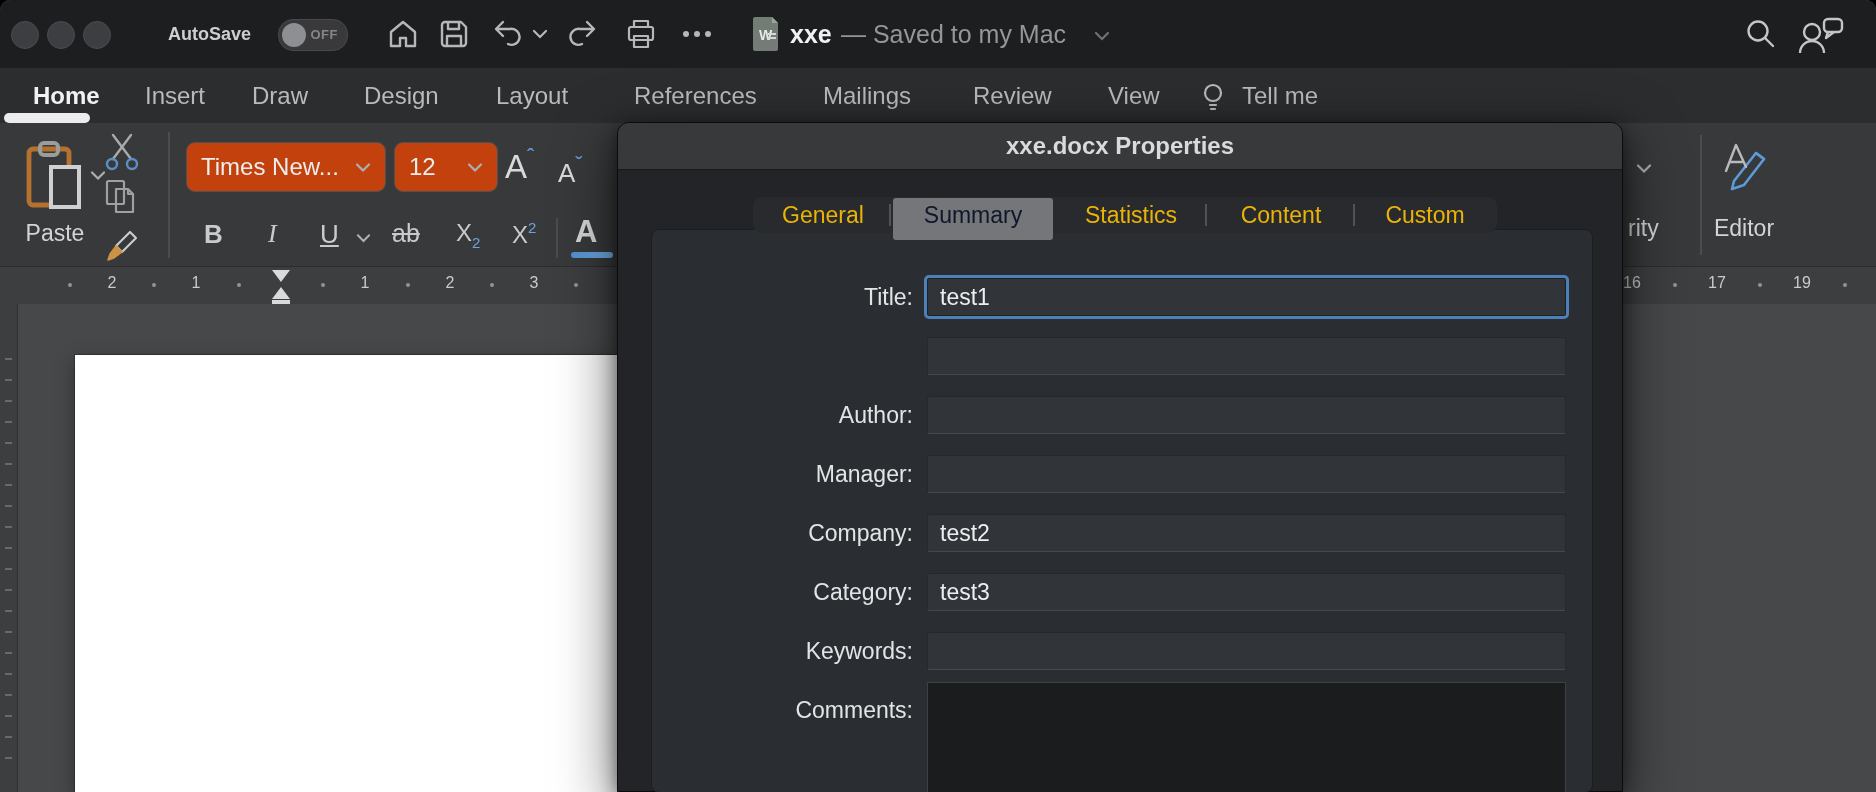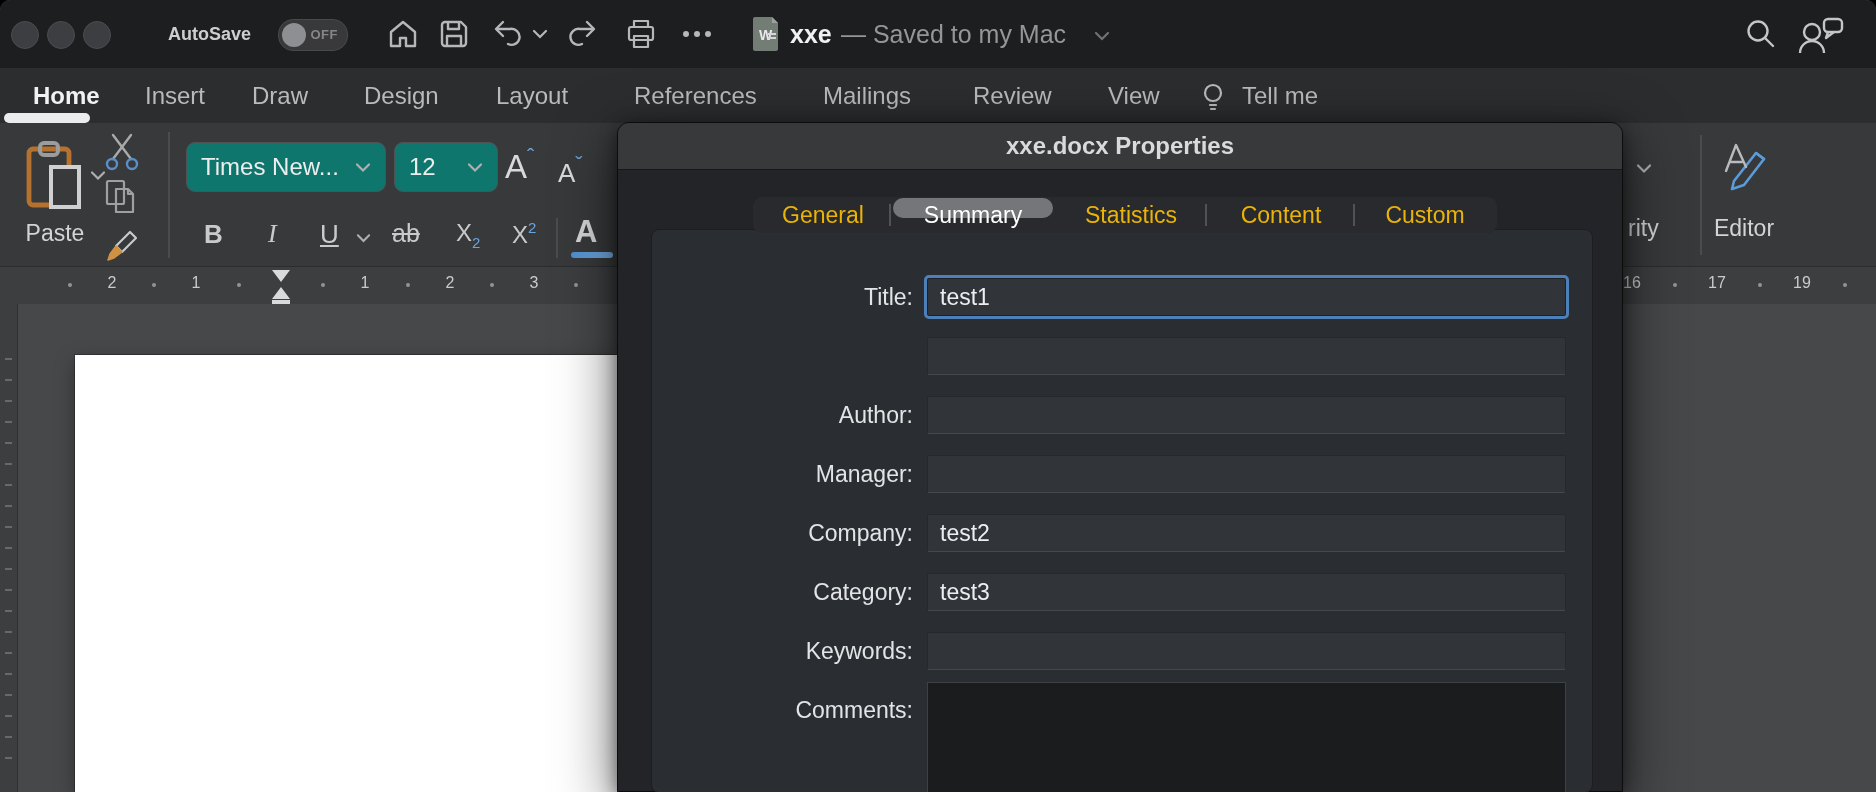--- a/index.html
+++ b/index.html
@@ -23,21 +23,21 @@
   .rtab{top:0;height:55px;line-height:55px;font-size:24px;color:#b9babd;white-space:nowrap;}
   .rtab.active{color:#f2f2f4;font-weight:700;}
   .tab-underline{left:4px;top:113px;width:86px;height:10px;border-radius:5px;background:#ececee;z-index:3;}
   .pillbtn{top:73px;height:46px;border-radius:9px;background:#4a4b4e;display:flex;align-items:center;
            justify-content:center;gap:10px;color:#d6d7d9;font-size:24px;}
   .pillbtn svg{width:28px;height:28px;color:#c3c4c7;}
   
   .ribbon{left:0;top:123px;width:1876px;height:143px;background:#38393b;}
   .rib-label{font-size:23px;color:#d3d4d6;text-align:center;}
   .vsep{width:2px;background:#4b4c4f;}
-  .combo{top:19px;height:50px;background:#0f766e;border:1px solid #505154;border-radius:9px;
+  .combo{top:19px;height:50px;background:#c2410c;border:1px solid #505154;border-radius:9px;
          display:flex;align-items:center;color:#eceded;font-size:24px;padding:8px 14px;box-sizing:border-box;}
   .combo .chev{margin-left:auto;color:#aeafb2;}
   .fmt{color:#c9cacc;font-size:26px;}
   .bluesm{color:#6ba3dd;}
   
   .ruler{left:0;top:266px;width:1876px;height:38px;background:#3d3e40;border-top:1px solid #2b2c2e;border-bottom:1px solid #2e2f31;}
   .rnum{top:7px;width:40px;text-align:center;font-size:16px;color:#c9cacc;}
   .rdot{top:16px;width:4px;height:4px;border-radius:50%;background:#939496;}
   .tri-down{width:0;height:0;border-left:9px solid transparent;border-right:9px solid transparent;border-top:12px solid #d9dadc;}
   .tri-up{width:0;height:0;border-left:9px solid transparent;border-right:9px solid transparent;border-bottom:12px solid #d9dadc;}
@@ -52,21 +52,21 @@
   
   .dialog{left:617px;top:122px;width:1006px;height:670px;background:#222427;
           border:1px solid #0c0c0d;border-radius:12px 12px 0 0;z-index:20;
           box-shadow:0 18px 60px rgba(0,0,0,.6),0 4px 18px rgba(0,0,0,.45);box-sizing:border-box;}
   .dlg-titlebar{left:0;top:0;width:100%;height:46px;background:#38393b;border-radius:11px 11px 0 0;
                 border-bottom:1px solid #17181a;text-align:center;line-height:46px;
                 font-size:24px;font-weight:700;color:#d9dadb;}
   .panel{left:33px;top:106px;width:942px;height:564px;background:#2a2d31;border:1px solid #1b1d1f;border-radius:8px;box-sizing:border-box;}
   .segstrip{left:135px;top:74px;width:744px;height:36px;background:#292a2d;border-radius:9px;}
   .seg{top:0;height:36px;line-height:36px;text-align:center;font-size:23px;color:#eab308;}
-  .seg.sel{top:1px;height:20px;line-height:34px;background:#757679;border-radius:12px;color:#ffffff;}
+  .seg.sel{top:1px;height:42px;line-height:34px;background:#757679;border-radius:3px;color:#0f172a;}
   .segsep{top:7px;width:2px;height:22px;background:#515256;}
   .flabel{width:262px;height:30px;line-height:30px;text-align:right;font-size:23px;color:#e3e4e6;left:33px;}
   .field{left:309px;width:639px;height:38px;background:#31353a;border:1px solid #26282c;border-bottom-color:#45494e;
          box-sizing:border-box;color:#edeef0;font-size:23px;padding:0 12px;border-radius:2px;outline:none;
          font-family:"Liberation Sans",sans-serif;}
   .field.focused{border:1px solid #1e2124;outline:3px solid #4d80b8;outline-offset:0px;}
   .comments{left:309px;top:559px;width:639px;height:140px;background:#1b1c1e;border:1px solid #3d4044;
             box-sizing:border-box;resize:none;color:#edeef0;font-size:23px;padding:8px 12px;
             font-family:"Liberation Sans",sans-serif;outline:none;}
   svg{display:block;}

